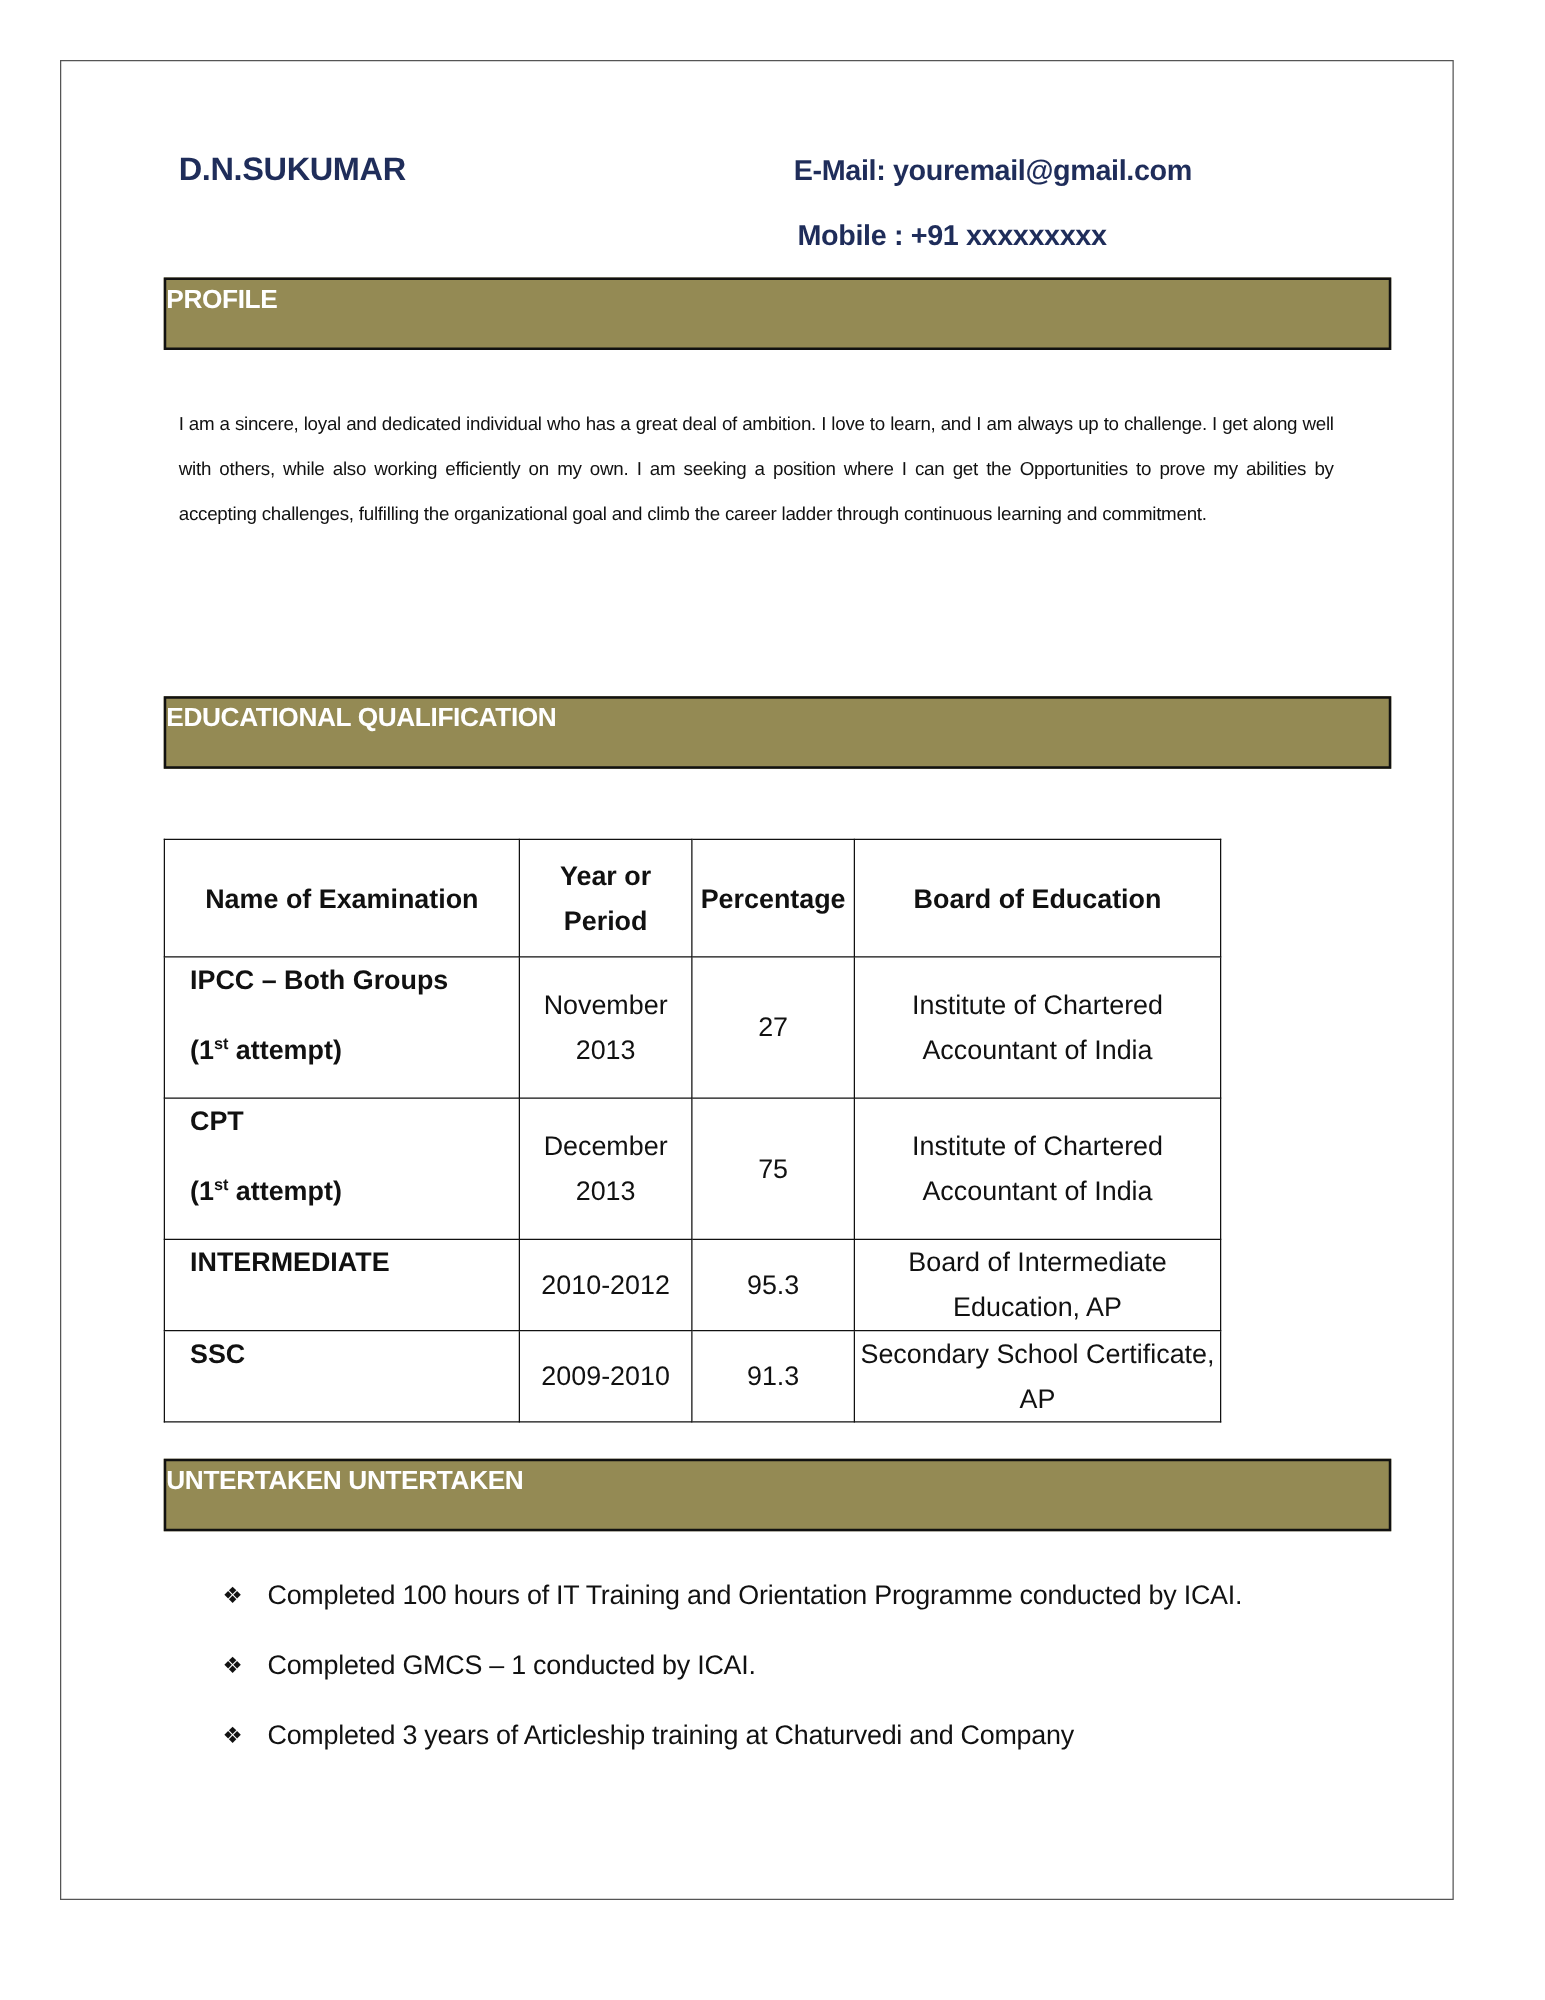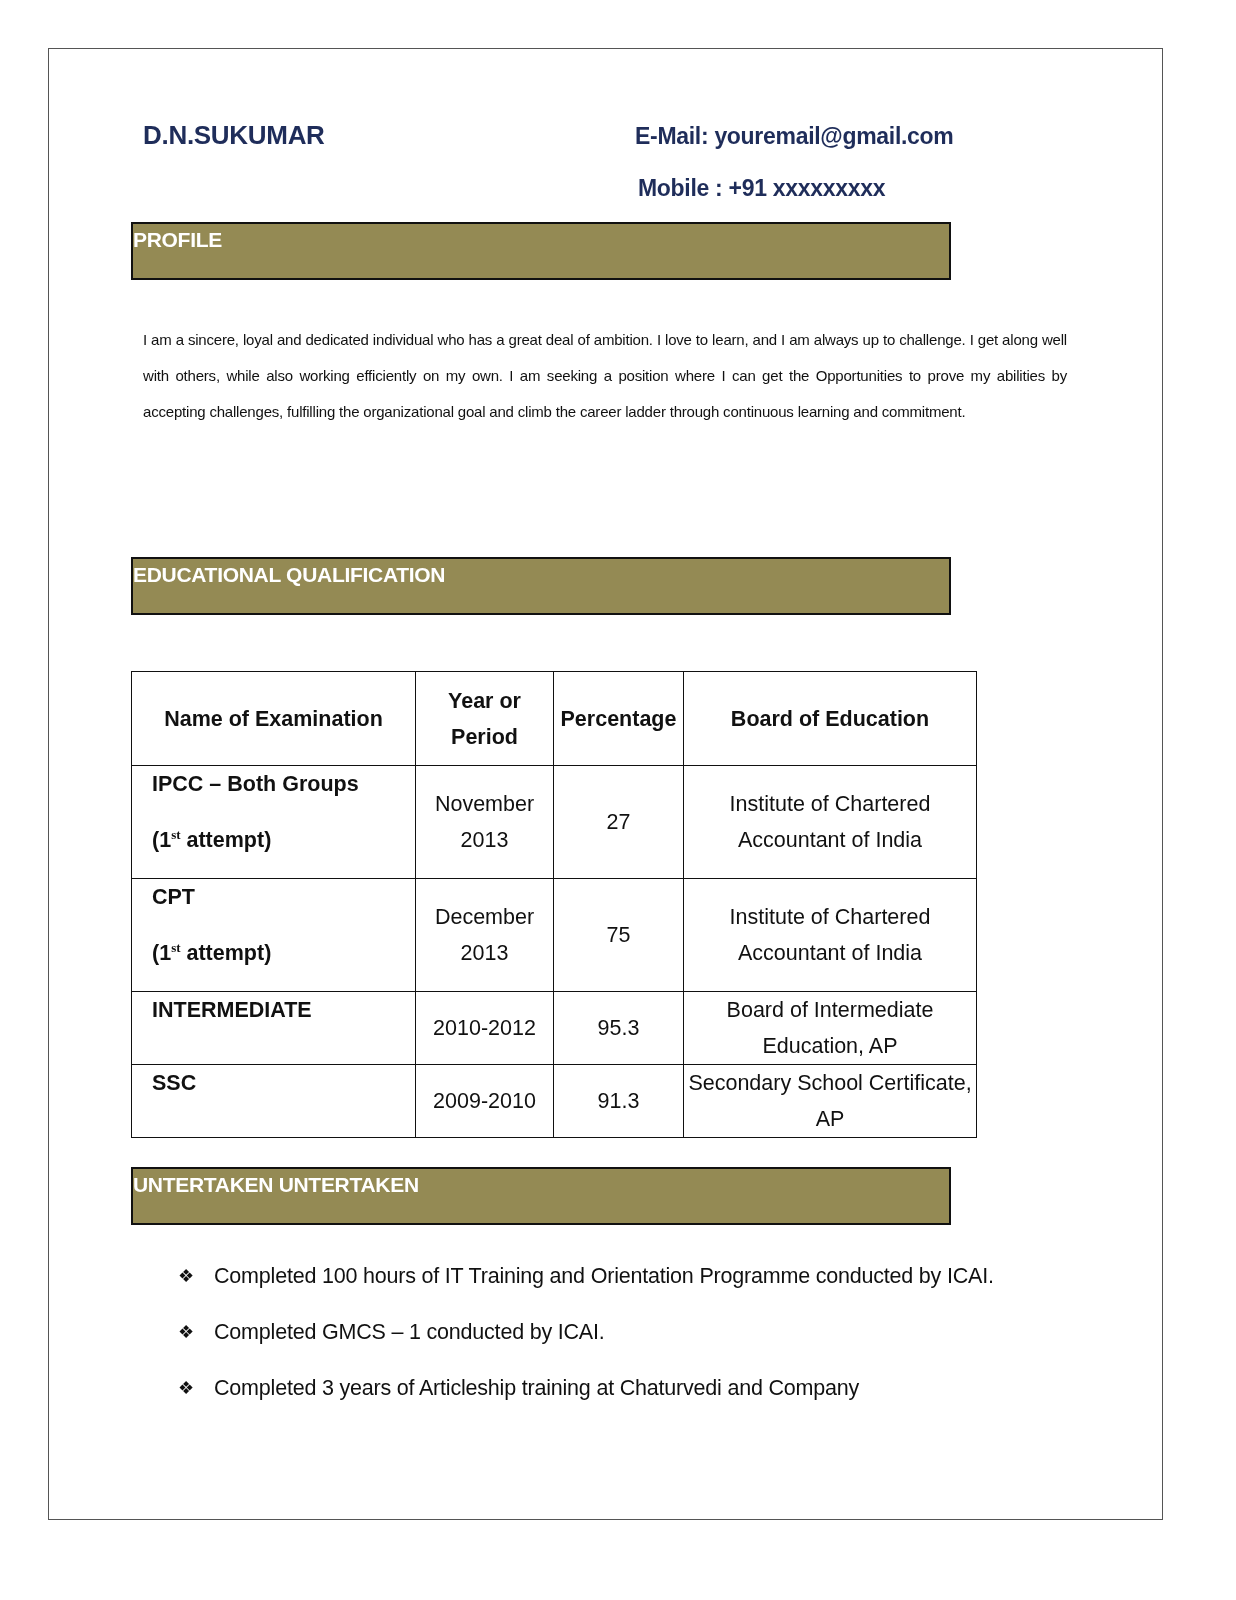--- a/index.html
+++ b/index.html
@@ -1,33 +1,33 @@
 <!DOCTYPE html>
 <html><head>
 <meta charset="utf-8">
 <style>
   html, body { margin: 0; padding: 0; background: #ffffff; }
   body { width: 1236px; height: 1600px; position: relative; font-family: "Liberation Sans", sans-serif; color: #111; }
   .page-border { position: absolute; left: 48px; top: 48px; width: 1115px; height: 1472px; border: 1.5px solid #555; box-sizing: border-box; }
   .name { position: absolute; left: 143px; top: 120px; font-size: 26px; font-weight: bold; color: #1f2d5a; letter-spacing: -0.3px; }
   .email { position: absolute; left: 635px; top: 123px; font-size: 23px; font-weight: bold; color: #1f2d5a; letter-spacing: -0.3px; text-align: center; }
   .mobile { position: absolute; left: 638px; top: 175px; font-size: 23px; font-weight: bold; color: #1f2d5a; letter-spacing: -0.3px; }
-  .section-bar { position: absolute; left: 131px; width: 820px; height: 58px; background: #948a54; border: 2px solid #111; box-sizing: border-box; }
+  .section-bar { position: absolute; left: 131px; width: 982px; height: 58px; background: #948a54; border: 2px solid #111; box-sizing: border-box; }
   .section-bar .label { position: absolute; left: 0; top: 4px; color: #ffffff; font-weight: bold; font-size: 21px; letter-spacing: -0.3px; }
   .profile-text { position: absolute; left: 143px; top: 322px; width: 924px; font-size: 15px; line-height: 36px; text-align: justify; letter-spacing: -0.2px; }
   table.edu { position: absolute; left: 131px; top: 671px; width: 846px; border-collapse: collapse; font-size: 21.5px; }
   table.edu th, table.edu td { border: 1.5px solid #111; padding: 0 4px; vertical-align: middle; }
   table.edu th { height: 93px; font-weight: bold; text-align: center; line-height: 36px; }
   table.edu td { text-align: center; line-height: 36px; }
   table.edu td.exam { text-align: left; font-weight: bold; padding-left: 20px; vertical-align: top; }
   .row-tall td { height: 112px; }
   .row-short td { height: 59px; }
   .row-short td { vertical-align: top; padding-top: 2px; }
   .exam-line2 { margin-top: 20px; display: block; }
-  sup { font-size: 13px; line-height: 0; font-family: Liberation Serif, serif; }
+  sup { font-size: 13px; line-height: 0; }
   .col-exam { width: 275px; }
   .col-year { width: 129px; }
   .col-pct { width: 121px; margin-left: 21px; }
   ul.trainings { position: absolute; left: 178px; top: 1258px; width: 880px; margin: 0; padding: 0; list-style: none; font-size: 21.5px; letter-spacing: -0.2px; }
   ul.trainings li { position: relative; padding-left: 36px; line-height: 36px; margin-bottom: 20px; }
   ul.trainings li .bullet { position: absolute; left: 0; top: 0; font-size: 18px; }
 </style>
 </head>
 <body>
 

